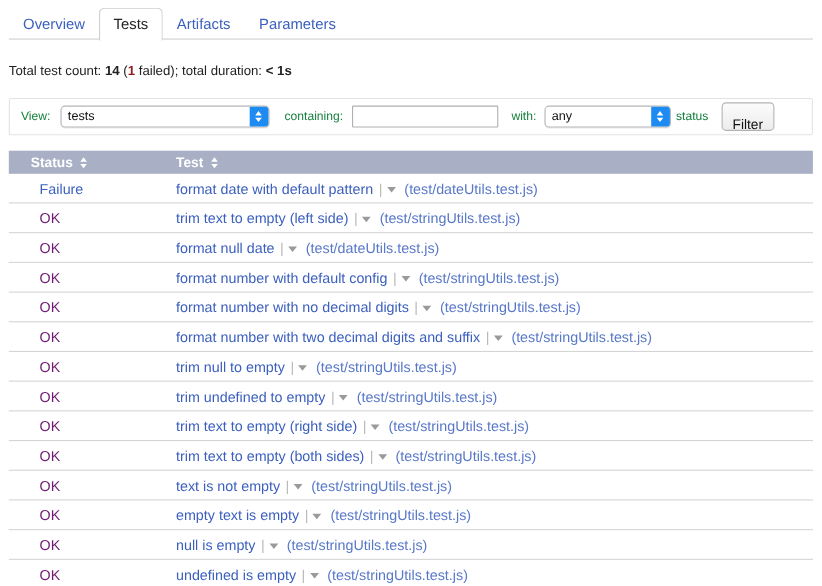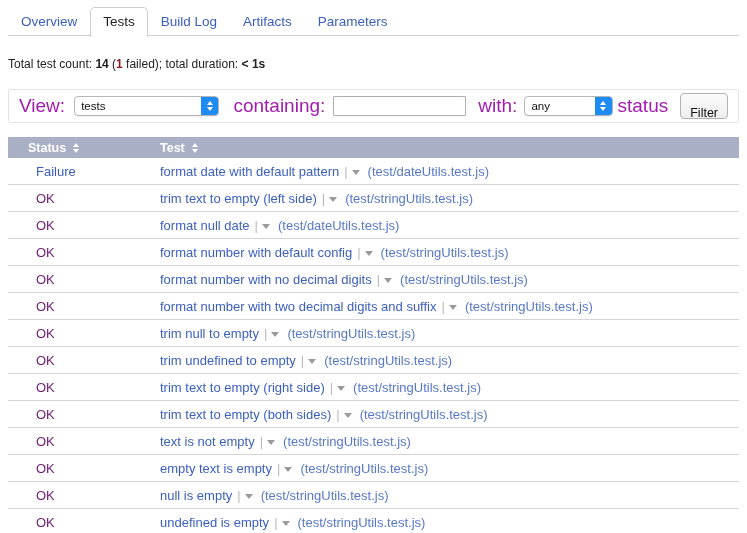--- a/index.html
+++ b/index.html
@@ -83,22 +83,22 @@
     margin: 16px 8px 0 8px;
     height: 34px;
     border: 1px solid #e3e3e3;
     border-radius: 2px;
     display: flex;
     align-items: center;
     padding: 0 10px;
     box-sizing: border-box;
   }
   .filterbar .lbl {
-    font-size: 19px;
-    color: #a21caf;
+    font-size: 11px;
+    color: #15803d;
     white-space: nowrap;
   }
 
   
   .mselect {
     position: relative;
     display: inline-block;
     height: 20px;
     background: #ffffff;
     border: 1px solid #b6b6b6;
@@ -246,23 +246,20 @@
 <body>
 
 <div class="tabbar">
   <div class="tabbar-rule"></div>
   <div id="tabs-host" style="display:flex;align-items:flex-start;">
       <div class="tab">
         <span>Overview</span>
       </div>
       <div class="tab active">
         <span>Tests</span>
-      </div>
-      <div class="tab">
-        <span>Build Log</span>
       </div>
       <div class="tab">
         <span>Artifacts</span>
       </div>
       <div class="tab">
         <span>Parameters</span>
       </div>
     </div>
 </div>
 

